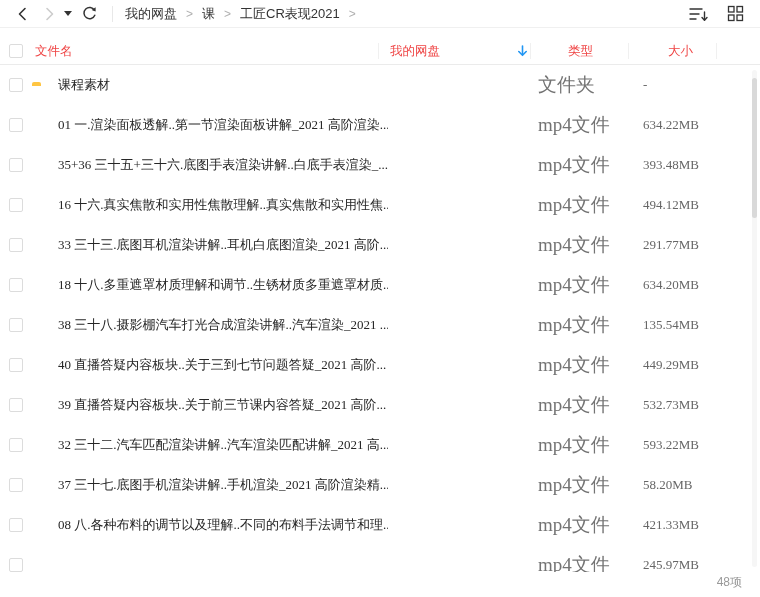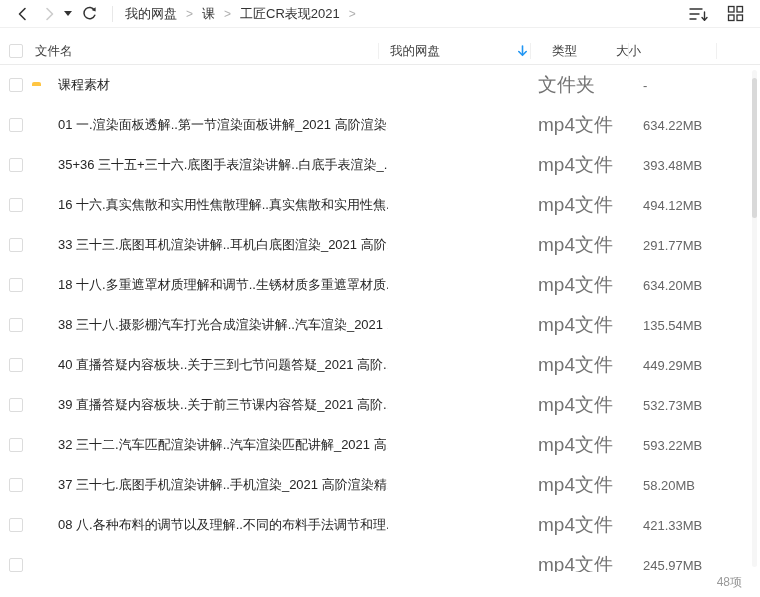--- a/index.html
+++ b/index.html
@@ -17,29 +17,29 @@
   .tb-divider { width:1px; height:16px; background:#e8e8e8; margin:0 12px 0 10px; }
   .breadcrumb { display:flex; align-items:center; gap:9px; font-size:13px; color:#333; }
   .crumb { cursor:pointer; white-space:nowrap; }
   .crumb-sep { color:#b0b0b0; font-size:12px; }
   .tb-spacer { flex:1; }
   .tb-right { display:flex; align-items:center; gap:14px; padding-right:14px; }
   .tb-icon { width:22px; height:22px; display:flex; align-items:center; justify-content:center; cursor:pointer; }
 
   
   .table-header { position:absolute; top:37px; left:0; right:0; height:28px;
-    border-bottom:1px solid #ebebeb; background:#fff; font-size:12.5px; color:#404040; }
+    border-bottom:1px solid #ebebeb; background:#fff; font-size:12.5px; color:#ef4444; }
   .table-header .cell { position:absolute; top:50%; transform:translateY(-50%); white-space:nowrap; }
   .col-line { position:absolute; top:6px; width:1px; height:16px; background:#f0f0f0; }
   .checkbox { position:absolute; left:9px; top:50%; transform:translateY(-50%);
     width:14px; height:14px; border:1px solid #dcdcdc; border-radius:2px; background:#fff; cursor:pointer; }
   .sort-arrow { position:absolute; left:517px; top:50%; transform:translateY(-50%); display:flex; cursor:pointer; }
 
   
-  .file-list { position:absolute; top:65px; left:0; right:0; height:507px; overflow:hidden; background:#fff; }
+  .file-list { position:absolute; top:65px; left:0; right:0; height:507px; overflow:hidden; background:#fff;font-family:Liberation Serif, serif; }
   .row { position:relative; height:40px; background:#fff; cursor:pointer; }
   .row .checkbox { left:9px; }
   .row-icon { position:absolute; left:32px; top:50%; transform:translateY(-50%); }
   .name { position:absolute; left:58px; top:50%; transform:translateY(-50%);
     font-size:13px; color:#262626; white-space:nowrap; max-width:330px; overflow:hidden; }
   .ftype { position:absolute; left:538px; top:50%; transform:translateY(-50%); font-size:19px; color:#737373; white-space:nowrap; }
   .fsize { position:absolute; left:643px; top:50%; transform:translateY(-50%); font-size:13px; color:#666; white-space:nowrap; }
 
   
   .folder-glyph { position:relative; width:21px; height:15px; background:var(--folder,#ffc542); border-radius:2px; }
@@ -115,22 +115,22 @@
   <div class="table-header">
     <span class="checkbox"></span>
     <span class="cell" style="left:35px">文件名</span>
     <span class="cell" style="left:390px">我的网盘</span>
     <span class="sort-arrow">
       <svg width="11" height="13" viewBox="0 0 11 13">
         <line x1="5.5" y1="1.5" x2="5.5" y2="10" stroke="#2196f3" stroke-width="1.6" stroke-linecap="round"></line>
         <polyline points="1.8,7 5.5,10.8 9.2,7" fill="none" stroke="#2196f3" stroke-width="1.6" stroke-linecap="round" stroke-linejoin="round"></polyline>
       </svg>
     </span>
-    <span class="cell" style="left:552px">类型</span>
-    <span class="cell" style="left:616px">大小</span>
+    <span class="cell" style="left:568px">类型</span>
+    <span class="cell" style="left:668px">大小</span>
     <span class="col-line" style="left:378px"></span>
     <span class="col-line" style="left:530px"></span>
     <span class="col-line" style="left:628px"></span>
     <span class="col-line" style="left:716px"></span>
   </div>
 
   <div class="file-list">
     <div class="row">
       <span class="checkbox"></span>
       <span class="row-icon"><span class="folder-glyph"></span></span>

